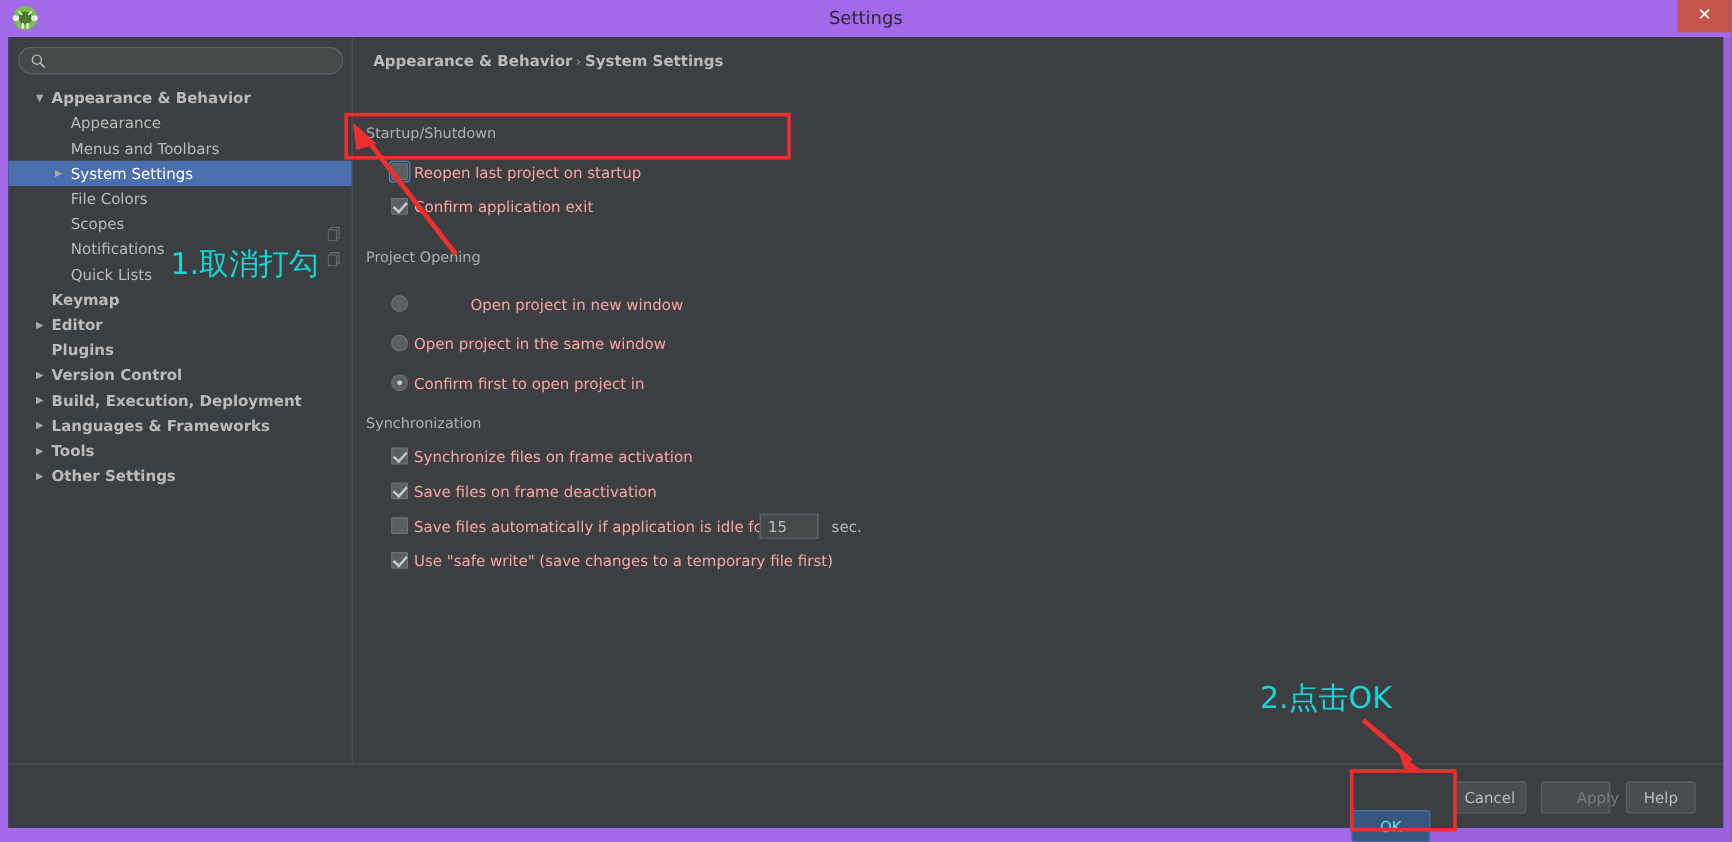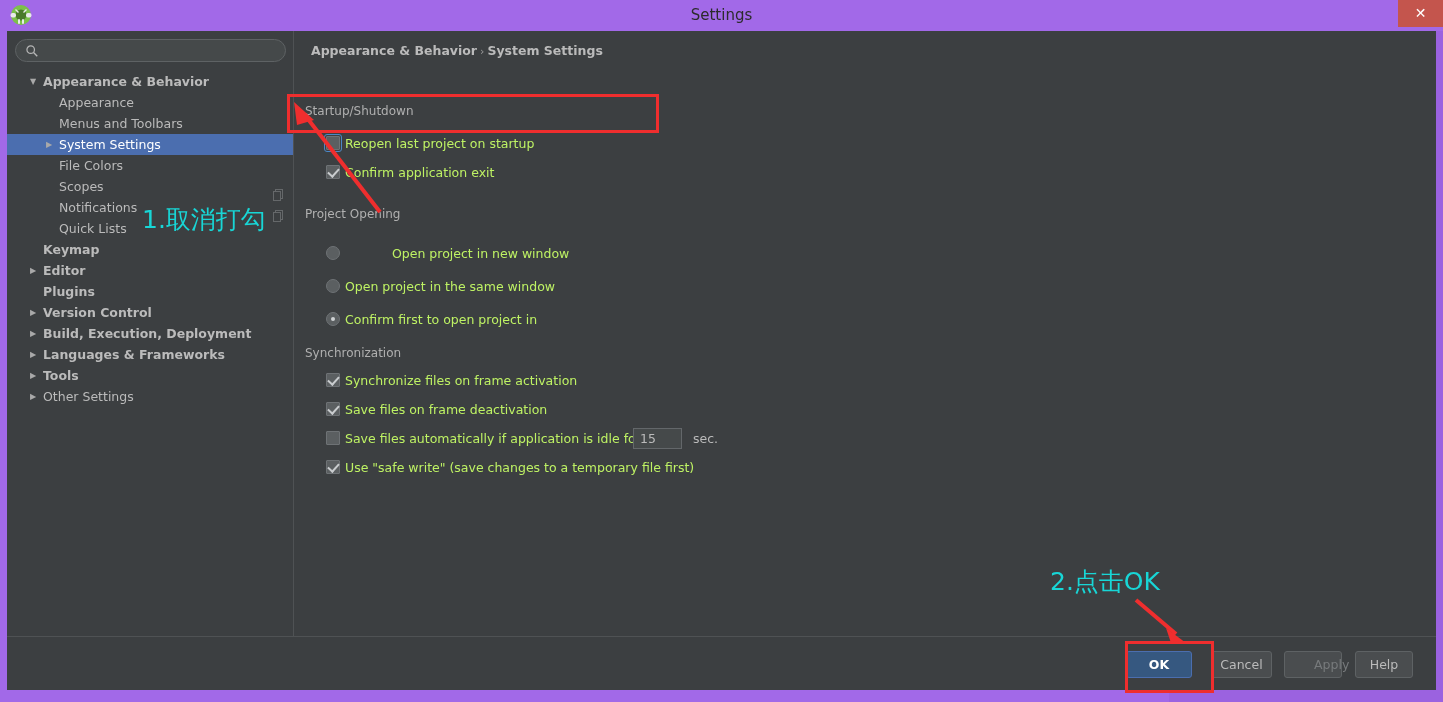--- a/index.html
+++ b/index.html
@@ -155,21 +155,21 @@
   }
 
   .row {
     position: relative;
     height: 29px;
   }
   .row-label {
     position: absolute; left: 40px; top: 0;
     line-height: 29px;
     font-size: 12.5px;
-    color: #bef264;
+    color: #fca5a5;
     white-space: nowrap;
   }
   .cbx {
     position: absolute; left: 21px; top: 7px;
     width: 14px; height: 14px;
     background: #5b5f61;
     border: 1px solid #6e7275;
     border-radius: 1px;
   }
   .cbx.checked::after {
@@ -235,22 +235,23 @@
     color: #bbbbbb;
     font-size: 12.5px;
     line-height: 25px;
     text-align: center;
     cursor: pointer;
     font-family: "DejaVu Sans", "Liberation Sans", sans-serif;
   }
   .btn.primary {
     background: #365880;
     border-color: #4b6eaf;
-    color: #ffffff;
-    font-weight: bold;
+    color: #5eead4;
+    font-weight: normal;
+    margin-top: 24px;
   }
   .btn.disabled {
     color: #777a7c;
     cursor: default;
     padding-left: 29px;
   }
 
   
   .anno-rect {
     position: absolute;
@@ -358,21 +359,21 @@
           <div class="tree-item lvl0">
             <span class="twisty">▶</span>
             <span class="tlabel" style="font-weight: bold;">Languages &amp; Frameworks</span>
           </div>
           <div class="tree-item lvl0">
             <span class="twisty">▶</span>
             <span class="tlabel" style="font-weight: bold;">Tools</span>
           </div>
           <div class="tree-item lvl0">
             <span class="twisty">▶</span>
-            <span class="tlabel" style="font-weight: normal;">Other Settings</span>
+            <span class="tlabel" style="font-weight: bold;">Other Settings</span>
           </div>
         </div>
 
       <svg class="side-mini-icon" style="top:158px;" viewBox="0 0 12 12">
         <rect x="2.5" y="0.5" width="7" height="9" fill="none" stroke="#888b8d"></rect>
         <rect x="0.5" y="2.5" width="7" height="9" fill="#3c3f41" stroke="#888b8d"></rect>
       </svg>
       <svg class="side-mini-icon" style="top:179px;" viewBox="0 0 12 12">
         <rect x="2.5" y="0.5" width="7" height="9" fill="none" stroke="#888b8d"></rect>
         <rect x="0.5" y="2.5" width="7" height="9" fill="#3c3f41" stroke="#888b8d"></rect>

